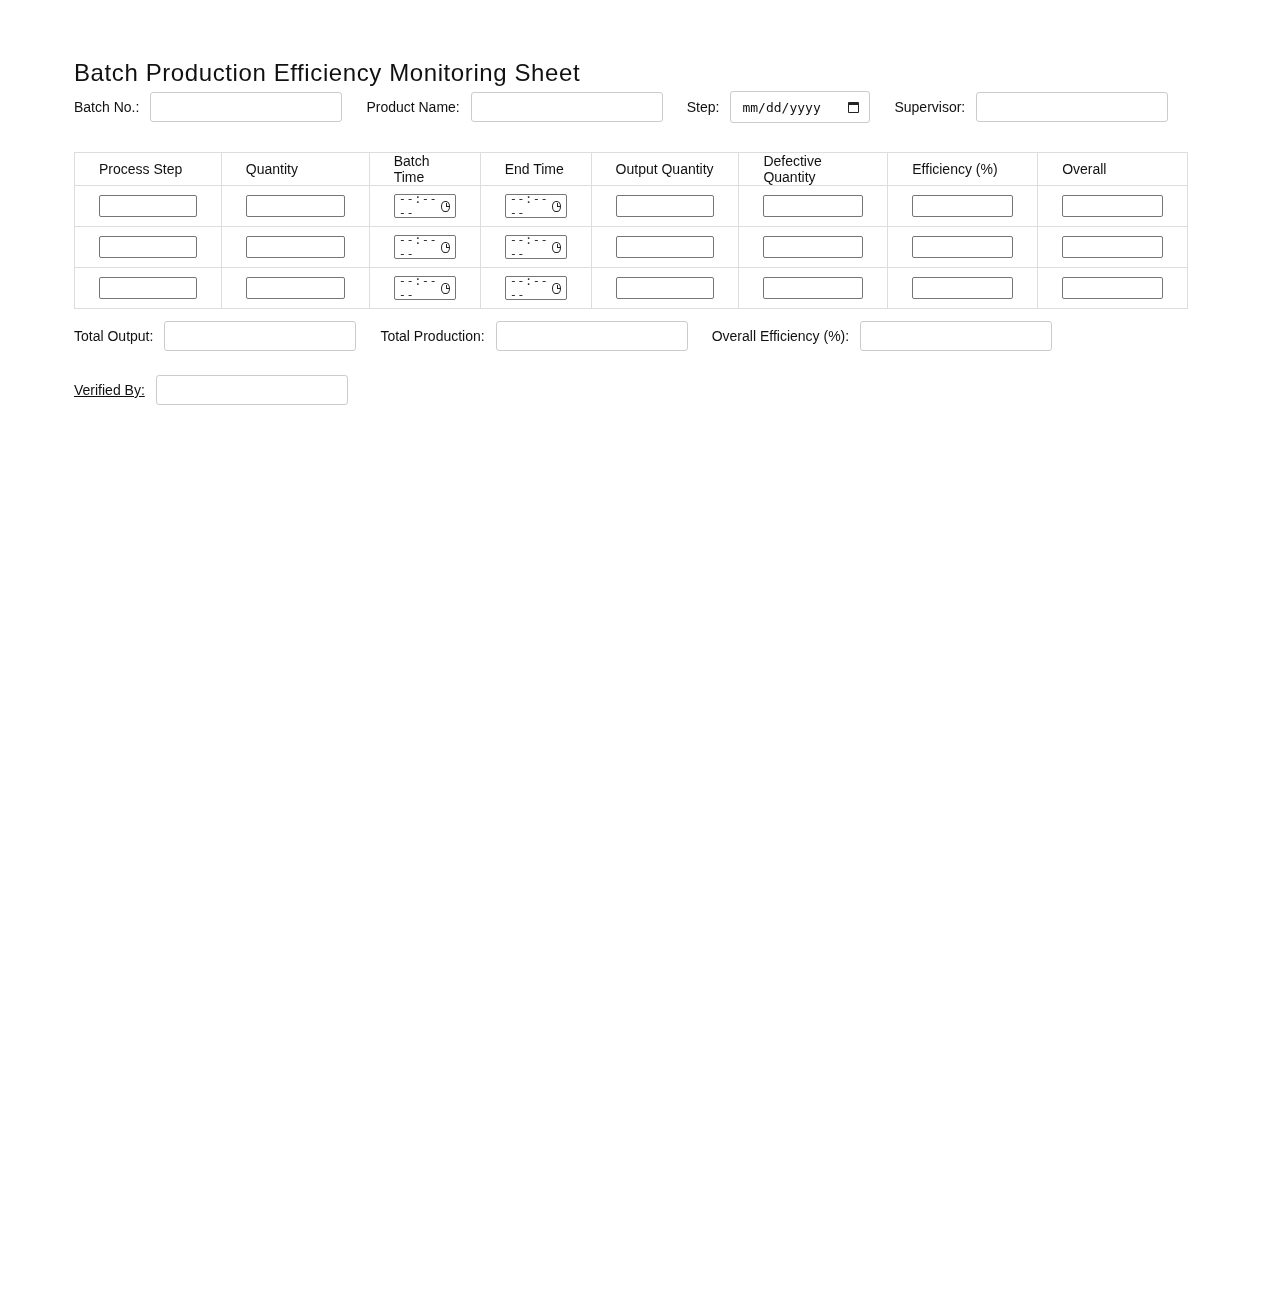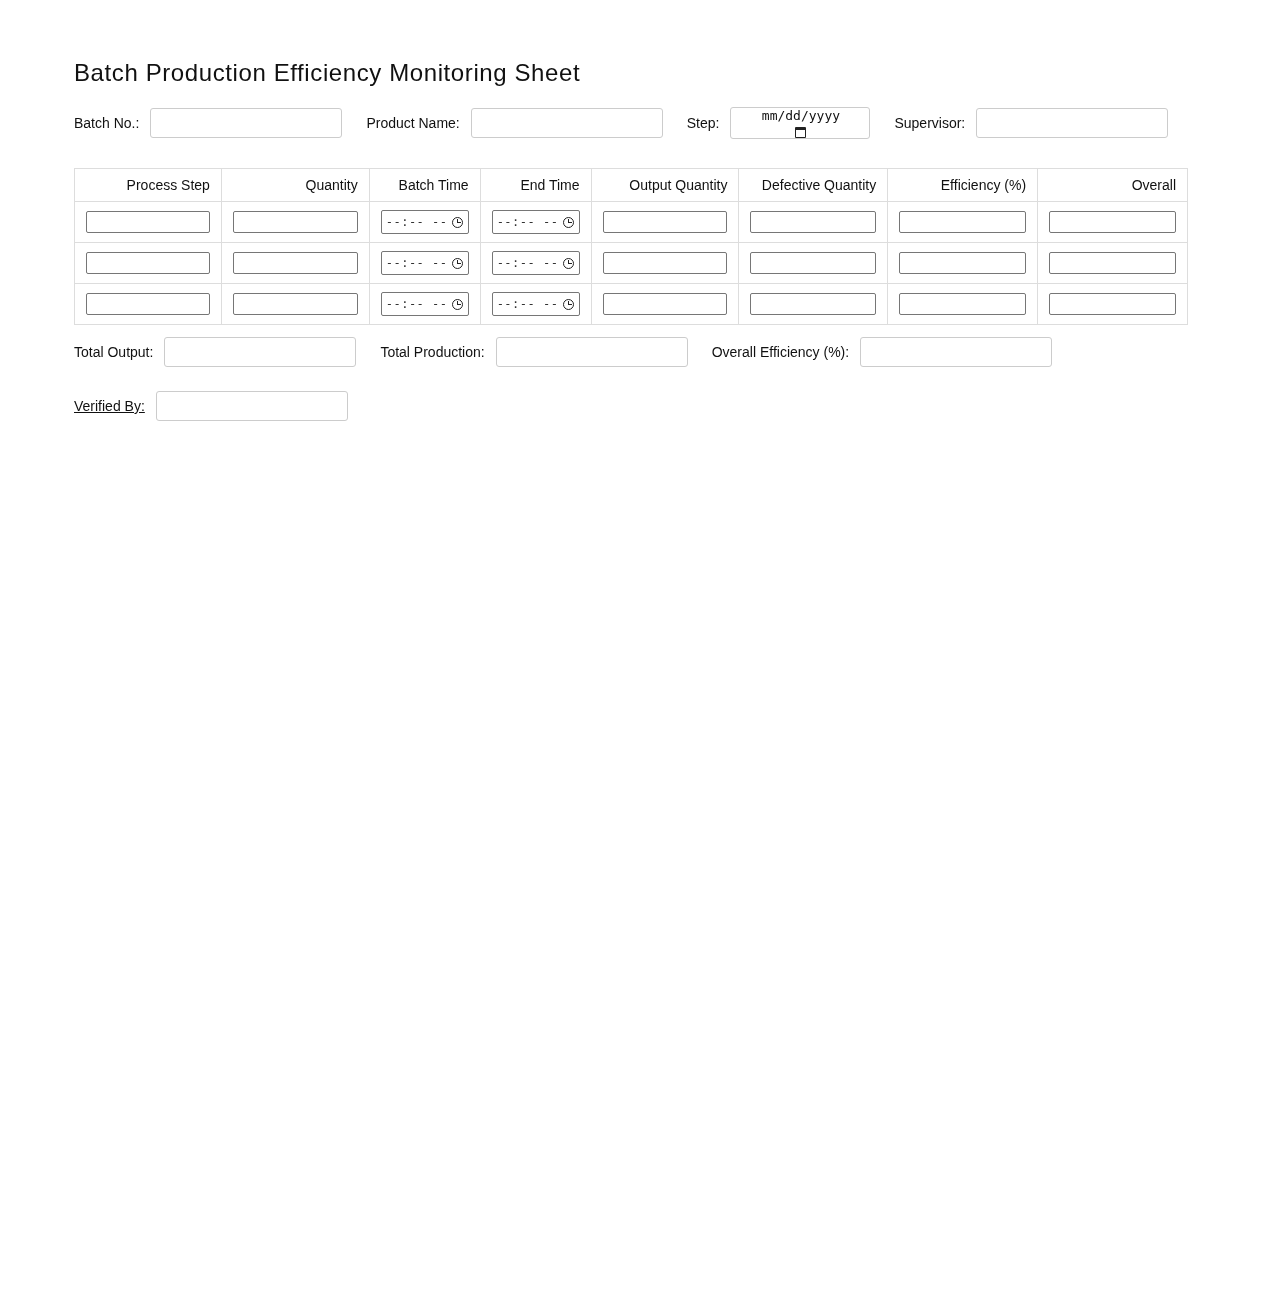--- a/index.html
+++ b/index.html
@@ -1,26 +1,26 @@
 <!DOCTYPE html>
 <html><head>
 <meta charset="utf-8">
 <style>
   html, body { margin: 0; padding: 0; background: #ffffff; }
   body { width: 1278px; height: 1300px; font-family: "Liberation Sans", sans-serif; color: #111; position: relative; }
   .wrap { position: absolute; left: 74px; top: 56px; width: 1114px; }
   h1 { font-size: 24px; font-weight: normal; margin: 0; letter-spacing: 0.6px; line-height: 34px; color: #111; }
   .row { display: flex; align-items: center; font-size: 14px; }
-  .hdr-row { margin-top: 18px; height: 30px; text-align: center; }
+  .hdr-row { margin-top: 2px; height: 30px; text-align: center; }
   .lbl { margin-right: 11px; white-space: nowrap; }
   .tinput { width: 192px; height: 30px; box-sizing: border-box; border: 1px solid #ccc; border-radius: 3px; background: #fff; margin-right: 24px; }
-  .date-input { width: 140px; height: 32px; box-sizing: border-box; border: 1px solid #ccc; border-radius: 3px; display: flex; align-items: center; padding: 0 10px 0 11px; margin-right: 24px; justify-content: space-between; font-family: "DejaVu Sans Mono", monospace; font-size: 13px; color: #111; flex-direction: column; }
+  .date-input { width: 140px; height: 32px; box-sizing: border-box; border: 1px solid #ccc; border-radius: 3px; display: flex; align-items: center; padding: 0 10px 0 11px; margin-right: 24px; justify-content: space-between; font-family: "DejaVu Sans Mono", monospace; font-size: 13px; color: #111; }
   .cal-icon { width: 11px; height: 11px; border: 1.5px solid #222; border-top-width: 3px; box-sizing: border-box; border-radius: 1px; }
   table { border-collapse: collapse; margin-top: 30px; width: 1114px; }
-  th, td { border: 1px solid #ddd; padding: 0 11px; text-align: right; }
+  th, td { border: 1px solid #ddd; padding: 0 24px; text-align: left; }
   th { font-weight: normal; font-size: 14px; height: 32px; }
   td { height: 40px; }
   .cell-input { width: 100%; height: 22px; box-sizing: border-box; border: 1px solid #767676; border-radius: 2px; background: #fff; display: block; }
   .time-input { width: 100%; height: 24px; box-sizing: border-box; border: 1px solid #767676; border-radius: 2px; display: flex; align-items: center; justify-content: space-between; padding: 0 5px 0 4px; font-family: "DejaVu Sans Mono", monospace; font-size: 12px; color: #333; letter-spacing: 0.5px; }
   .clock-icon { width: 9px; height: 9px; border: 1.5px solid #222; border-radius: 50%; position: relative; box-sizing: content-box; }
   .clock-icon::after { content: ""; position: absolute; left: 4px; top: 1px; width: 3px; height: 3px; border-left: 1.3px solid #222; border-bottom: 1.3px solid #222; }
   .sum-row { margin-top: 12px; height: 30px; }
   .ver-row { margin-top: 24px; height: 30px; text-decoration: underline; }
 </style>
 </head>

